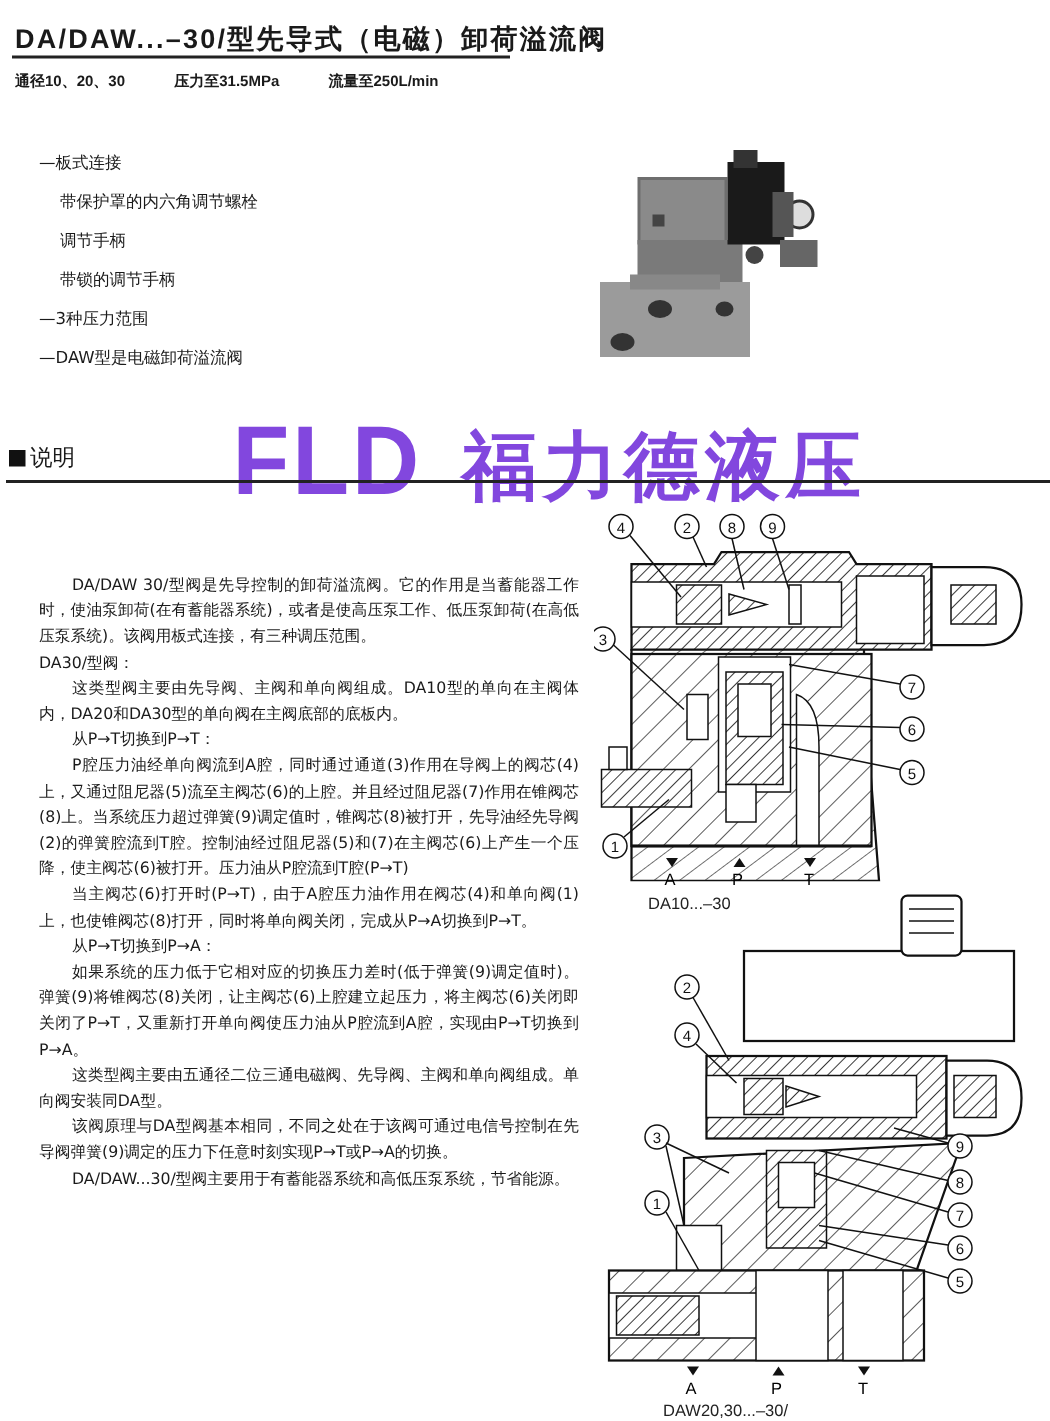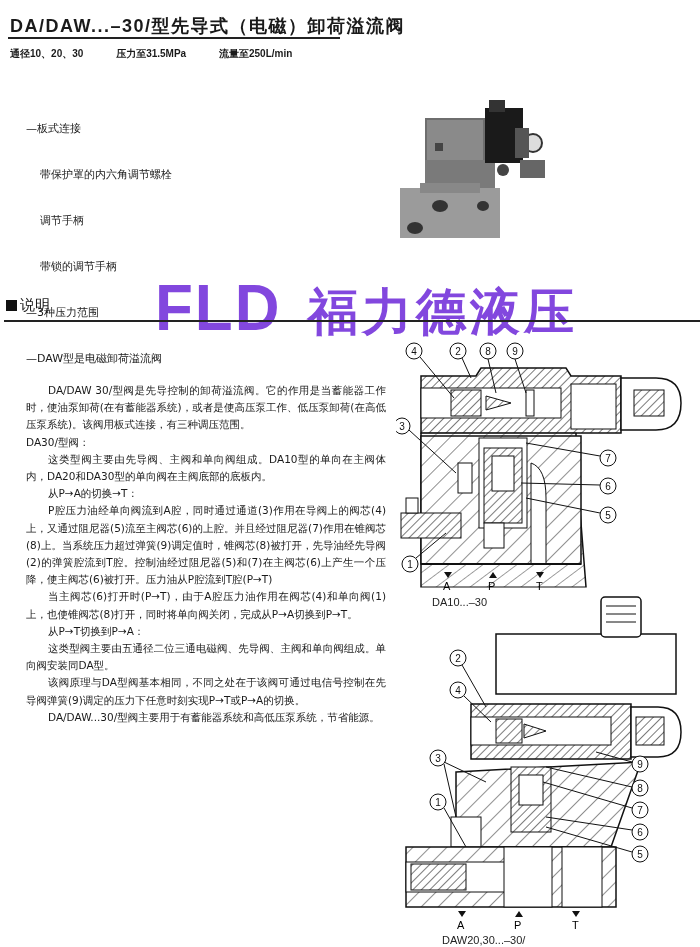--- a/index.html
+++ b/index.html
@@ -5,21 +5,21 @@
   html, body { margin: 0; padding: 0; background: #ffffff; }
   body { width: 700px; height: 947px; position: relative; overflow: hidden;
          font-family: "DejaVu Sans", "Liberation Sans", sans-serif; color: #1a1a1a; }
   .title { position: absolute; left: 10px; top: 14px; font-size: 18px; font-weight: bold;
            letter-spacing: 1.5px; white-space: nowrap; font-family: "Liberation Sans", "DejaVu Sans", sans-serif; }
   .title-rule { position: absolute; left: 8px; top: 37px; width: 332px; height: 2px; background: #222; }
   .specs { position: absolute; left: 10px; top: 47px; font-size: 10px; font-weight: bold; white-space: nowrap;
            font-family: "Liberation Sans", "DejaVu Sans", sans-serif; text-align: right; }
   .specs span { margin-right: 30px; }
   .features { position: absolute; left: 26px; top: 96px; font-size: 11px; line-height: 26px; }
-  .features div { white-space: nowrap; margin-top: 20px; }
+  .features div { white-space: nowrap; }
   .features .sub { padding-left: 14px; }
   .photo { position: absolute; left: 395px; top: 88px; width: 160px; height: 150px; }
   .watermark { position: absolute; left: 155px; top: 272px; font-family: "Liberation Sans", "DejaVu Sans", sans-serif;
                font-weight: bold; color: #6d28d9; white-space: nowrap; opacity: 0.85; }
   .wm-latin { font-size: 62px; letter-spacing: 2px; display: inline-block; transform: scaleY(1.05); }
   .wm-cjk { font-size: 50px; margin-left: 22px; display: inline-block; letter-spacing: 4px; }
   .section-head { position: absolute; left: 6px; top: 296px; font-size: 15px; white-space: nowrap; z-index: 2; }
   .section-head .sq { display: inline-block; width: 11px; height: 11px; background: #111; margin-right: 3px; vertical-align: -1px; }
   .section-rule { position: absolute; left: 4px; top: 320px; width: 696px; height: 2px; background: #222; z-index: 2; }
   .body-text { position: absolute; left: 26px; top: 334px; width: 360px; font-size: 10.5px; line-height: 17.2px;
@@ -76,24 +76,25 @@
 
 <div class="section-head">
   <span class="sq"></span><span>说明</span>
 </div>
 <div class="section-rule"></div>
 
 <div class="body-text">
   <p class="ind">DA/DAW 30/型阀是先导控制的卸荷溢流阀。它的作用是当蓄能器工作时，使油泵卸荷(在有蓄能器系统)，或者是使高压泵工作、低压泵卸荷(在高低压泵系统)。该阀用板式连接，有三种调压范围。</p>
   <p>DA30/型阀：</p>
   <p class="ind">这类型阀主要由先导阀、主阀和单向阀组成。DA10型的单向在主阀体内，DA20和DA30型的单向阀在主阀底部的底板内。</p>
-  <p class="ind">从P→A的切换→T：</p>
+  <p class="ind">从P→T切换到P→T：</p>
   <p class="ind">P腔压力油经单向阀流到A腔，同时通过通道(3)作用在导阀上的阀芯(4)上，又通过阻尼器(5)流至主阀芯(6)的上腔。并且经过阻尼器(7)作用在锥阀芯(8)上。当系统压力超过弹簧(9)调定值时，锥阀芯(8)被打开，先导油经先导阀(2)的弹簧腔流到T腔。控制油经过阻尼器(5)和(7)在主阀芯(6)上产生一个压降，使主阀芯(6)被打开。压力油从P腔流到T腔(P→T)</p>
   <p class="ind">当主阀芯(6)打开时(P→T)，由于A腔压力油作用在阀芯(4)和单向阀(1)上，也使锥阀芯(8)打开，同时将单向阀关闭，完成从P→A切换到P→T。</p>
   <p class="ind">从P→T切换到P→A：</p>
+  <p class="ind">如果系统的压力低于它相对应的切换压力差时(低于弹簧(9)调定值时)。弹簧(9)将锥阀芯(8)关闭，让主阀芯(6)上腔建立起压力，将主阀芯(6)关闭即关闭了P→T，又重新打开单向阀使压力油从P腔流到A腔，实现由P→T切换到P→A。</p>
   <p class="ind">这类型阀主要由五通径二位三通电磁阀、先导阀、主阀和单向阀组成。单向阀安装同DA型。</p>
   <p class="ind">该阀原理与DA型阀基本相同，不同之处在于该阀可通过电信号控制在先导阀弹簧(9)调定的压力下任意时刻实现P→T或P→A的切换。</p>
   <p class="ind">DA/DAW...30/型阀主要用于有蓄能器系统和高低压泵系统，节省能源。</p>
 </div>
 
 <svg class="diagram diag1" viewBox="0 0 304 270">
   <defs>
     <pattern id="hatch" width="6" height="6" patternUnits="userSpaceOnUse" patternTransform="rotate(45)">
       <rect width="6" height="6" fill="#fff"></rect>
         <line x1="0" y1="0" x2="0" y2="6" stroke="#222" stroke-width="1.2"></line>

